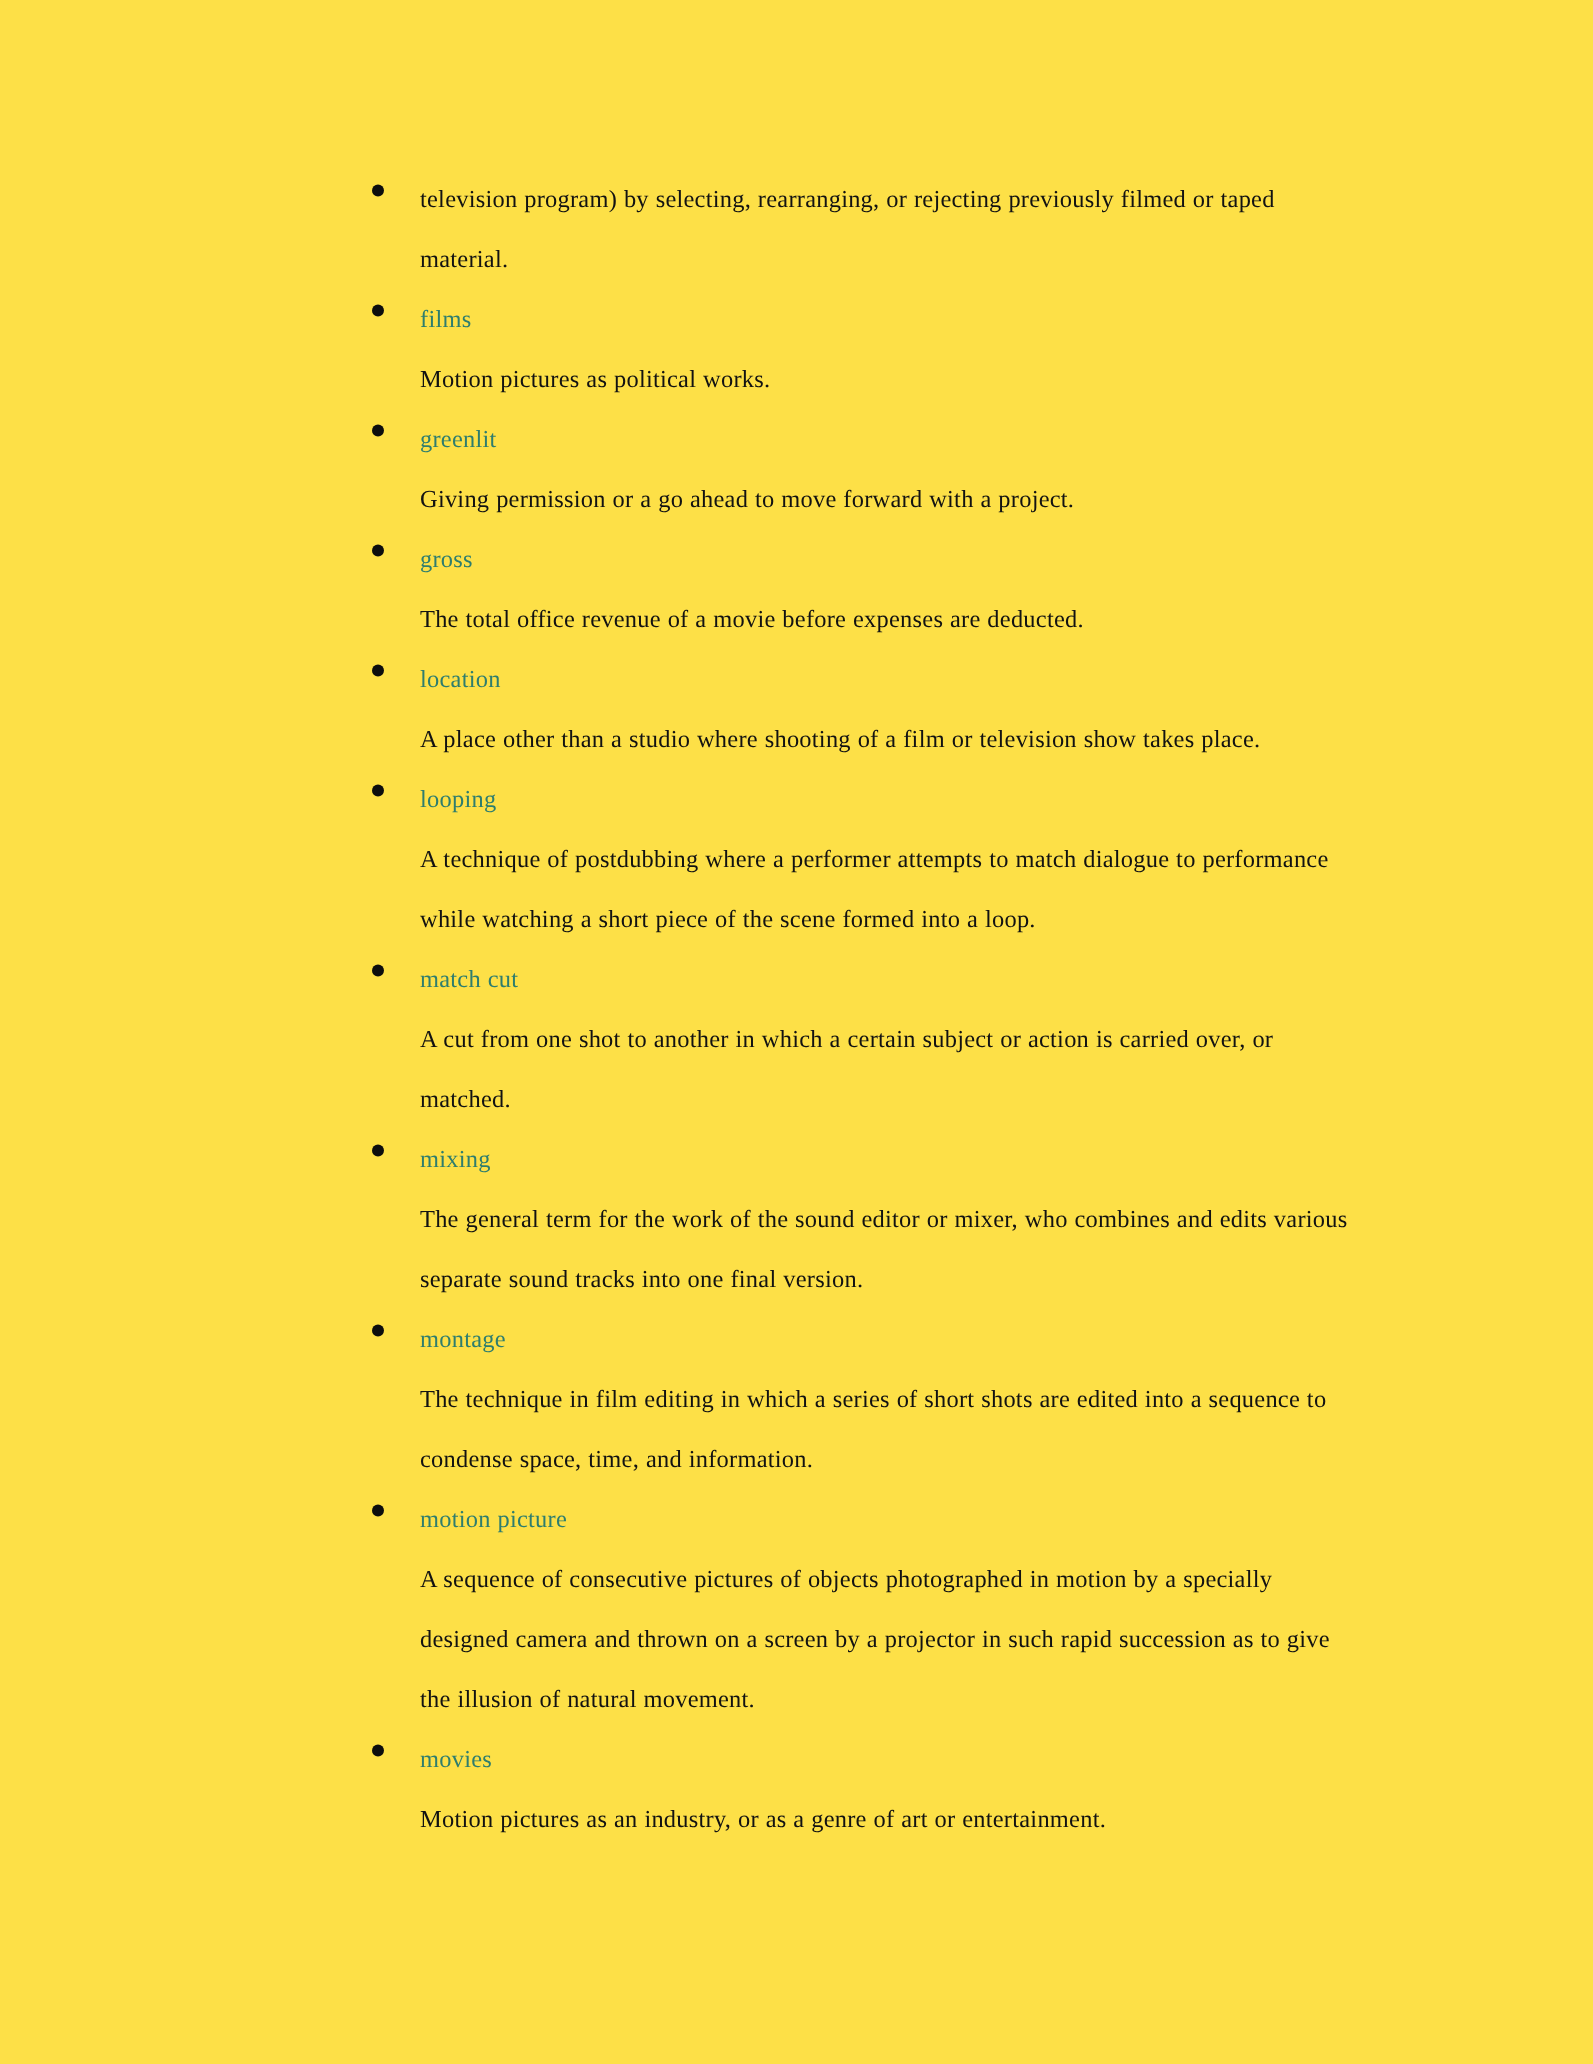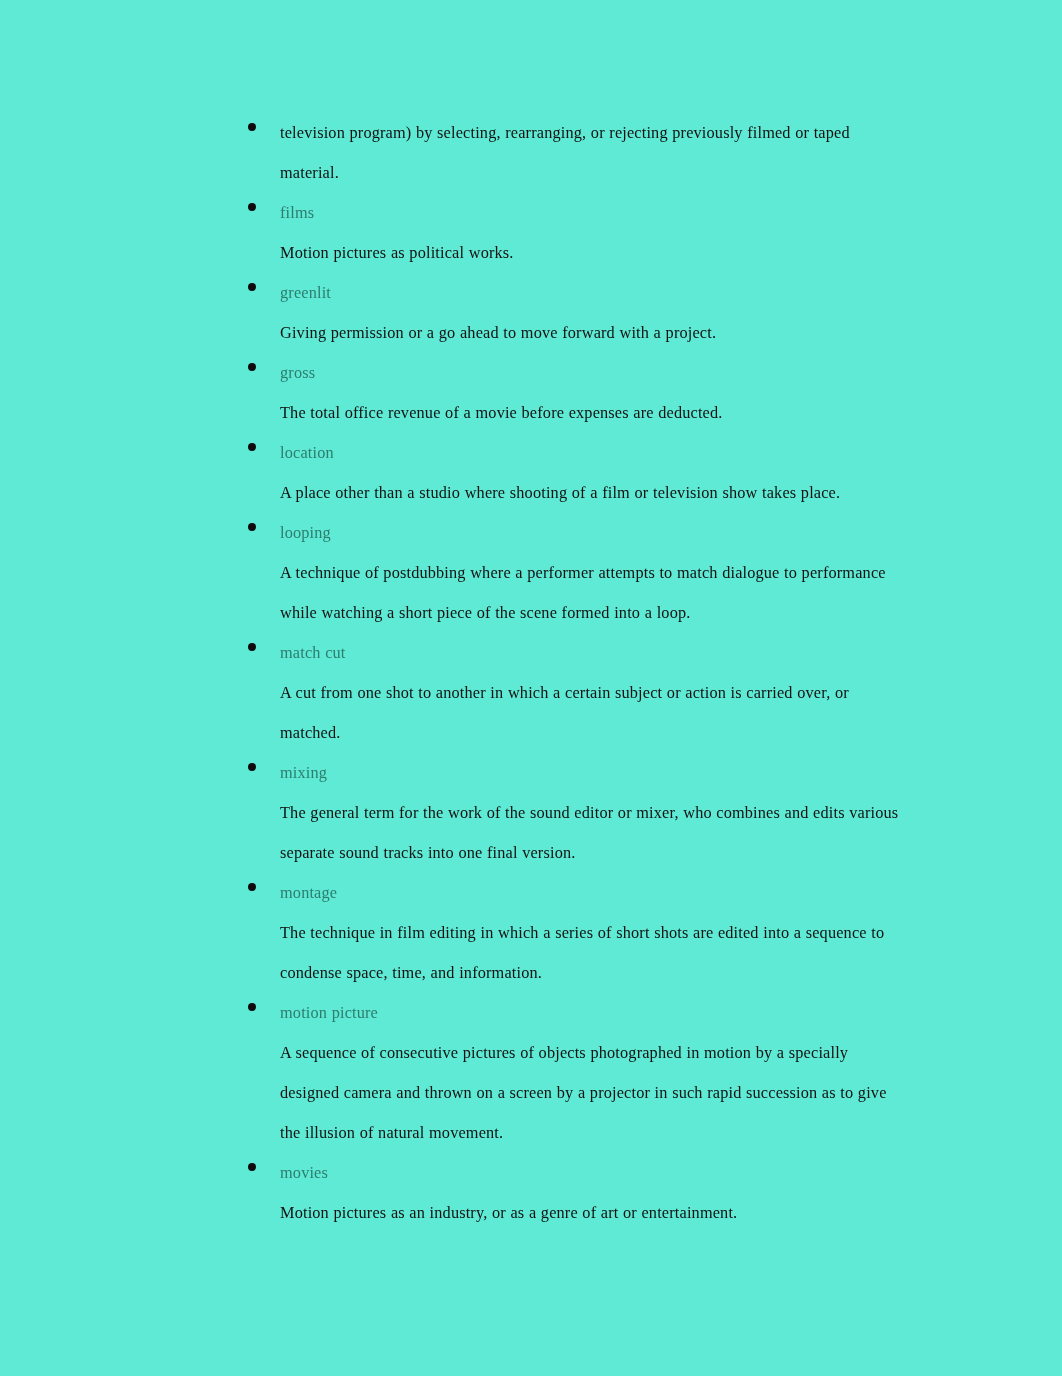--- a/index.html
+++ b/index.html
@@ -12,21 +12,21 @@
     width: 1062px;
     height: 1376px;
     font-family: "Liberation Serif", "DejaVu Serif", serif;
     -webkit-font-smoothing: antialiased;
     overflow: hidden;
   }
   #page {
     position: relative;
     width: 1062px;
     height: 1376px;
-    background: #5eead4;
+    background: #fde047;
     box-sizing: border-box;
   }
   #glossary-list {
     position: absolute;
     left: 0;
     top: 0;
     width: 1062px;
     padding-top: 113px;
     margin: 0;
     list-style: none;

